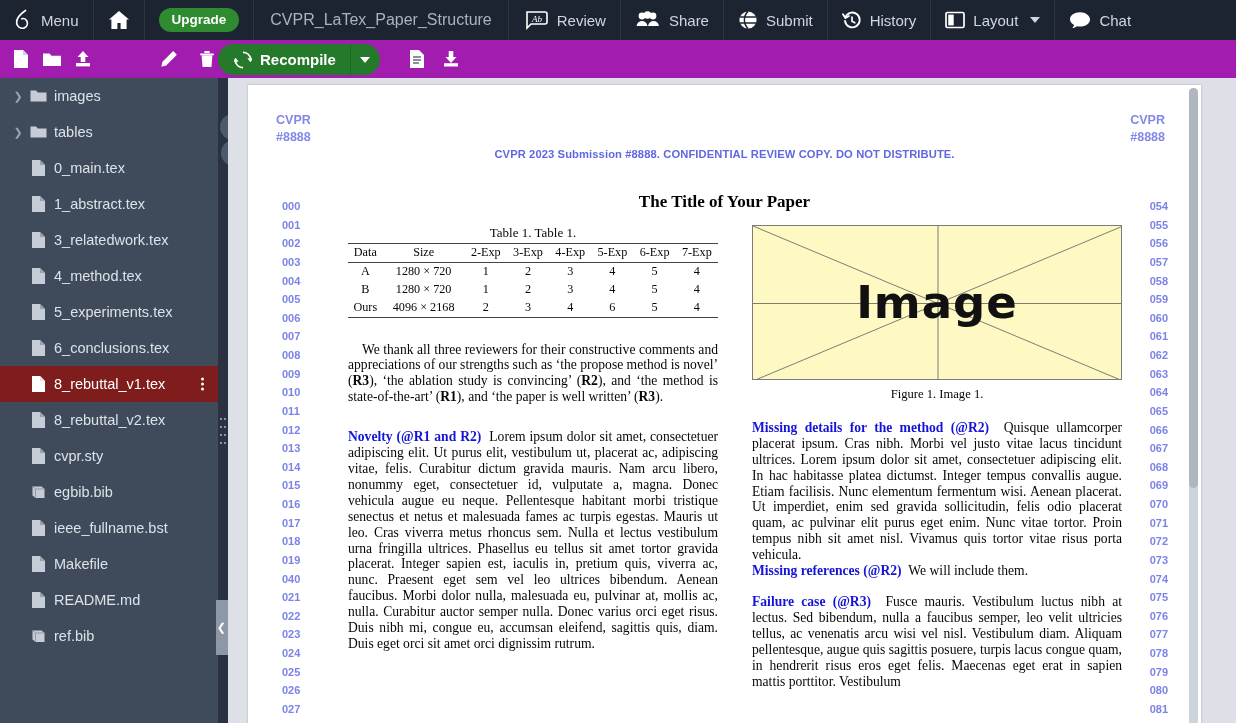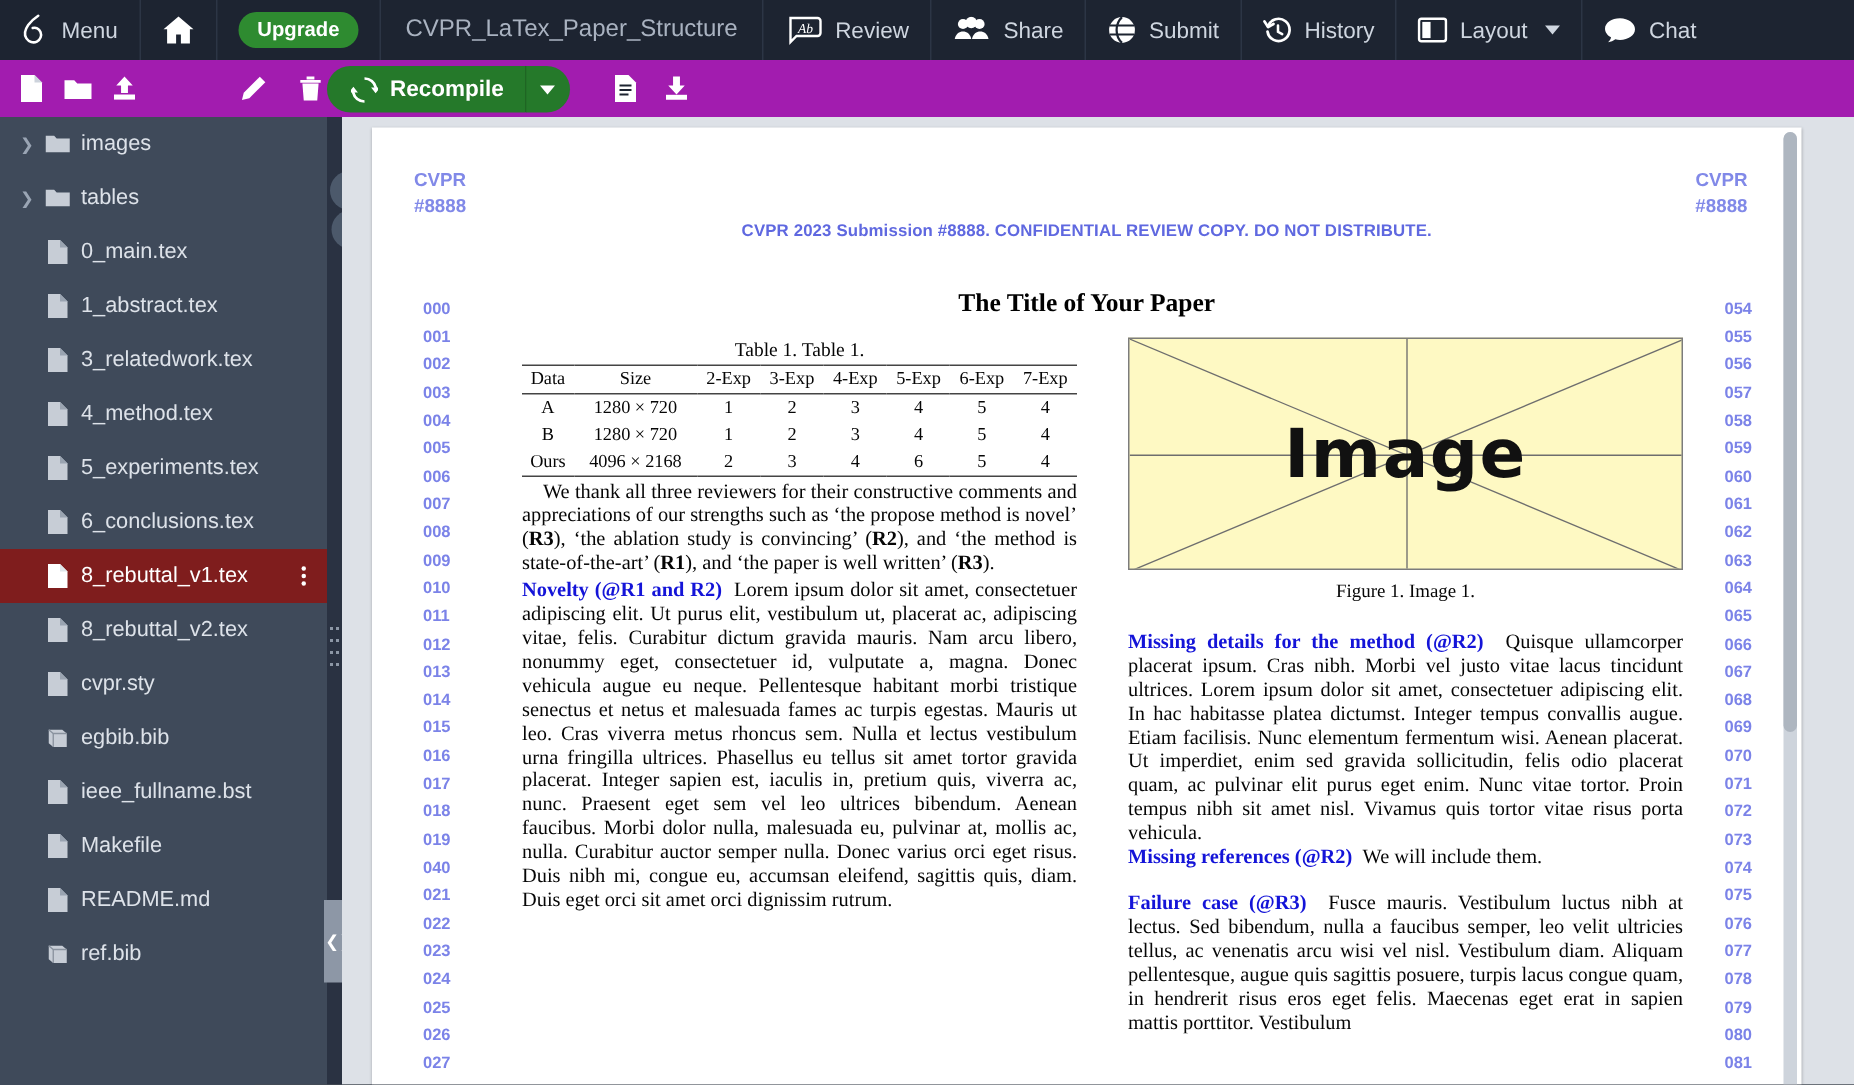--- a/index.html
+++ b/index.html
@@ -174,21 +174,21 @@
     text-align: center; font-size: 13px; margin-bottom: 2px;
     font-family: "Liberation Serif", serif;
   }
   table.ltx {
     width: 100%; border-collapse: collapse;
     font-family: "Liberation Serif", serif; font-size: 12.2px;
   }
   table.ltx th, table.ltx td { text-align: center; padding: 1px 2px; font-weight: normal; }
   table.ltx thead tr { border-top: 1.4px solid #444; border-bottom: 1px solid #444; }
   table.ltx tbody tr:last-child td { border-bottom: 1.4px solid #444; }
-  .para { margin-top: 2px; text-indent: 14px; }
+  .para { margin-top: 24px; text-indent: 14px; }
   .para.noindent { text-indent: 0; }
   .bold { font-weight: bold; }
   .rbhead { font-weight: bold; color: #1414d8; }
 
   .figbox {
     position: relative; width: 370px; height: 155px;
     background: #fef9c3; border: 1px solid #7c7c7c; overflow: hidden;
   }
   .figcap {
     text-align: center; font-size: 12.6px; margin-top: 7px;

